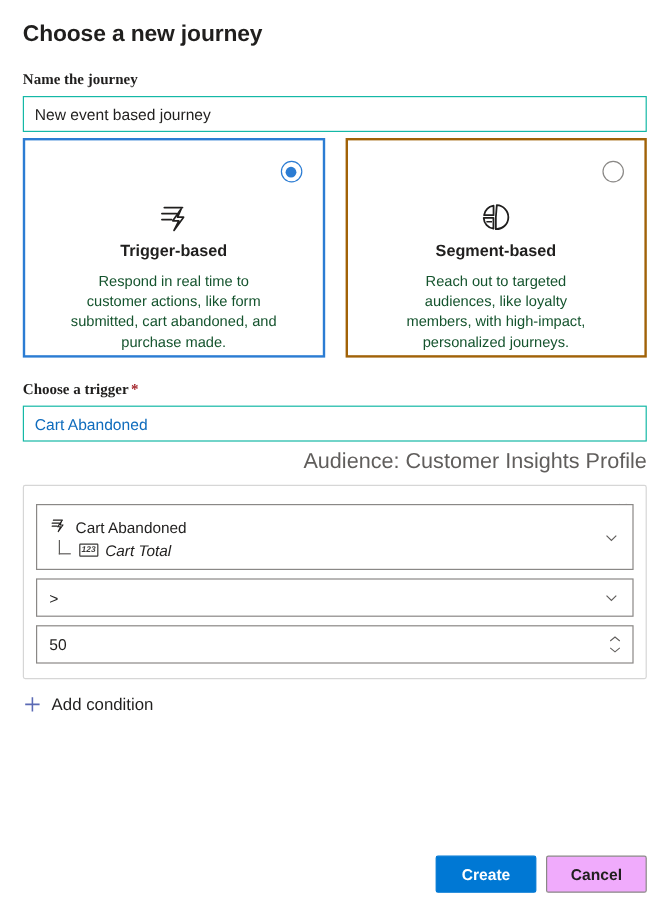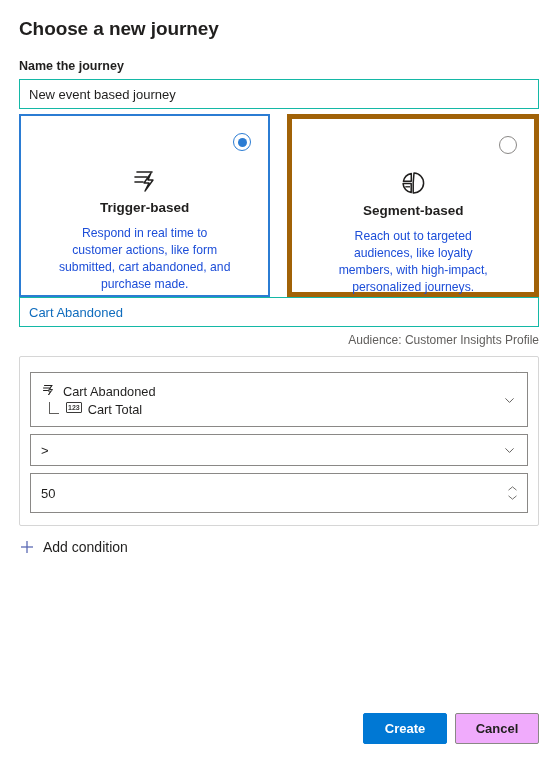--- a/index.html
+++ b/index.html
@@ -34,20 +34,21 @@
   }
 
   
   .field-label {
     font-size: 12.5px;
     font-weight: 600;
     color: #201f1e;
     margin-top: 19px;
     margin-bottom: 6px;
     display: block;
+    font-family: Liberation Serif, serif;
   }
   .req-star {
     color: #a4262c;
     font-weight: 600;
     margin-left: 2px;
   }
 
   
   .text-input {
     width: 100%;
@@ -69,21 +70,21 @@
   .cards-row {
     display: flex;
     gap: 17px;
     margin-top: 5px;
   }
   .jcard {
     position: relative;
     width: 260px;
     height: 183px;
     background: #ffffff;
-    border: 5px solid #a16207;
+    border: 2px solid #a16207;
     display: flex;
     flex-direction: column;
     align-items: center;
     cursor: pointer;
   }
   .jcard.selected {
     border: 2px solid #2b7cd3;
   }
   .radio {
     position: absolute;
@@ -119,29 +120,29 @@
   }
   .jcard-title {
     font-size: 13.5px;
     font-weight: 600;
     color: #201f1e;
     margin-top: 5px;
   }
   .jcard-desc {
     font-size: 12.2px;
     line-height: 17px;
-    color: #1d4ed8;
+    color: #14532d;
     text-align: center;
     margin-top: 10px;
     padding: 0 36px;
   }
 
   
   .audience-hint {
-    font-size: 12px;
+    font-size: 18px;
     color: #605e5c;
     text-align: right;
     margin-top: 6px;
   }
 
   
   .cond-panel {
     margin-top: 9px;
     border: 1px solid #d6d6d6;
     border-radius: 2px;
@@ -174,40 +175,41 @@
     height: 55px;
     padding: 9px 34px 0 10px;
   }
   .cond-row.op {
     height: 32px;
     padding: 0 34px 0 10px;
     display: flex;
     align-items: center;
   }
   .cond-row.val {
-    height: 40px;
+    height: 32px;
     padding: 0 14px 0 10px;
     display: flex;
     align-items: center;
   }
   .cond-line1 {
     display: flex;
     align-items: center;
     gap: 7px;
     font-size: 12.8px;
     color: #201f1e;
   }
   .cond-line2 {
     display: flex;
-    align-items: flex-start;
+    align-items: center;
     gap: 6px;
     font-size: 12.8px;
     color: #201f1e;
     margin-top: 2px;
     padding-left: 8px;
+    font-style: italic;
   }
   .elbow {
     width: 10px;
     height: 12px;
     border-left: 1px solid #605e5c;
     border-bottom: 1px solid #605e5c;
     margin-right: 1px;
     margin-bottom: 4px;
   }
   .num-badge {
@@ -329,20 +331,23 @@
           <path d="M5.1 15.6 A9.5 9.5 0 0 0 13.2 24.6 L13.2 15.6 Z" stroke="#201f1e" fill="none" stroke-linejoin="round"></path>
           <line x1="7.3" y1="18.8" x2="12" y2="18.8" stroke="#201f1e" stroke-width="1.3"></line>
         </svg>
       </span>
       <div class="jcard-title">Segment-based</div>
       <div class="jcard-desc">Reach out to targeted audiences, like loyalty members, with high-impact, personalized journeys.</div>
     </div>
 
   </div>
 
+  <label class="field-label">
+    <span>Choose a trigger</span><span class="req-star">*</span>
+  </label>
   <input class="text-input link-value" type="text" value="Cart Abandoned" style="">
 
   <div class="audience-hint">Audience: Customer Insights Profile</div>
 
   <div class="cond-panel">
 
     <div class="ellipsis-btn">···</div>
 
     <div class="cond-row attr">
       <div class="cond-line1">

